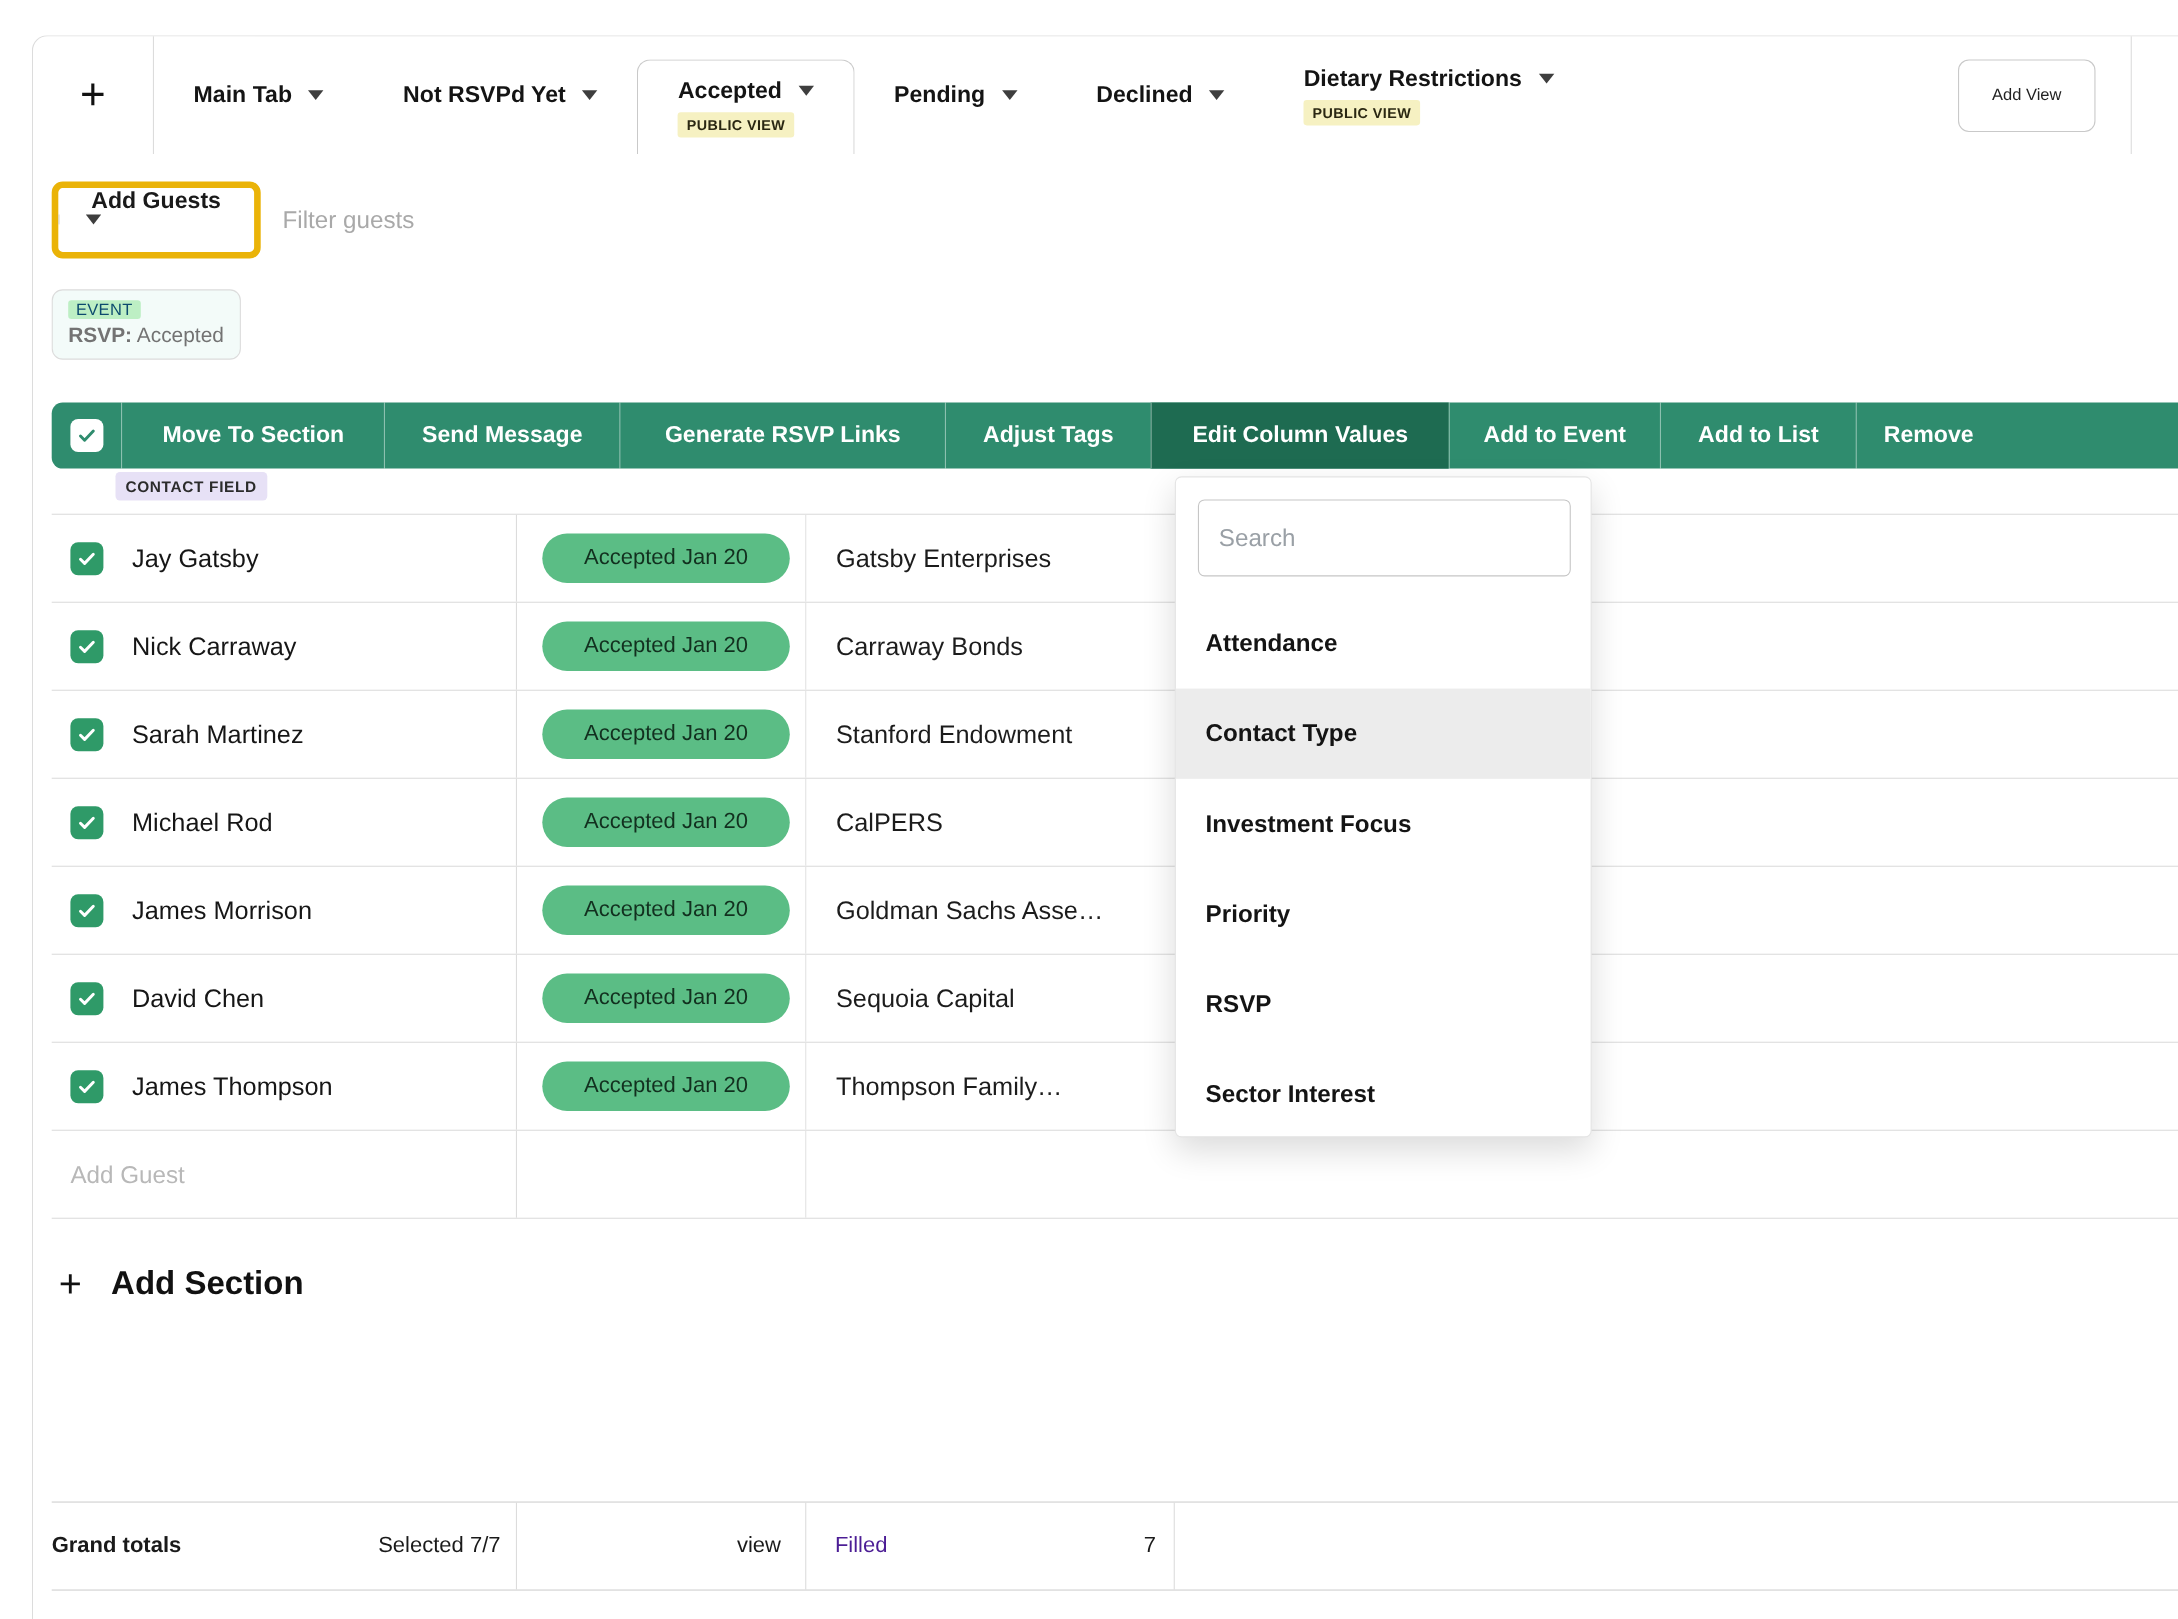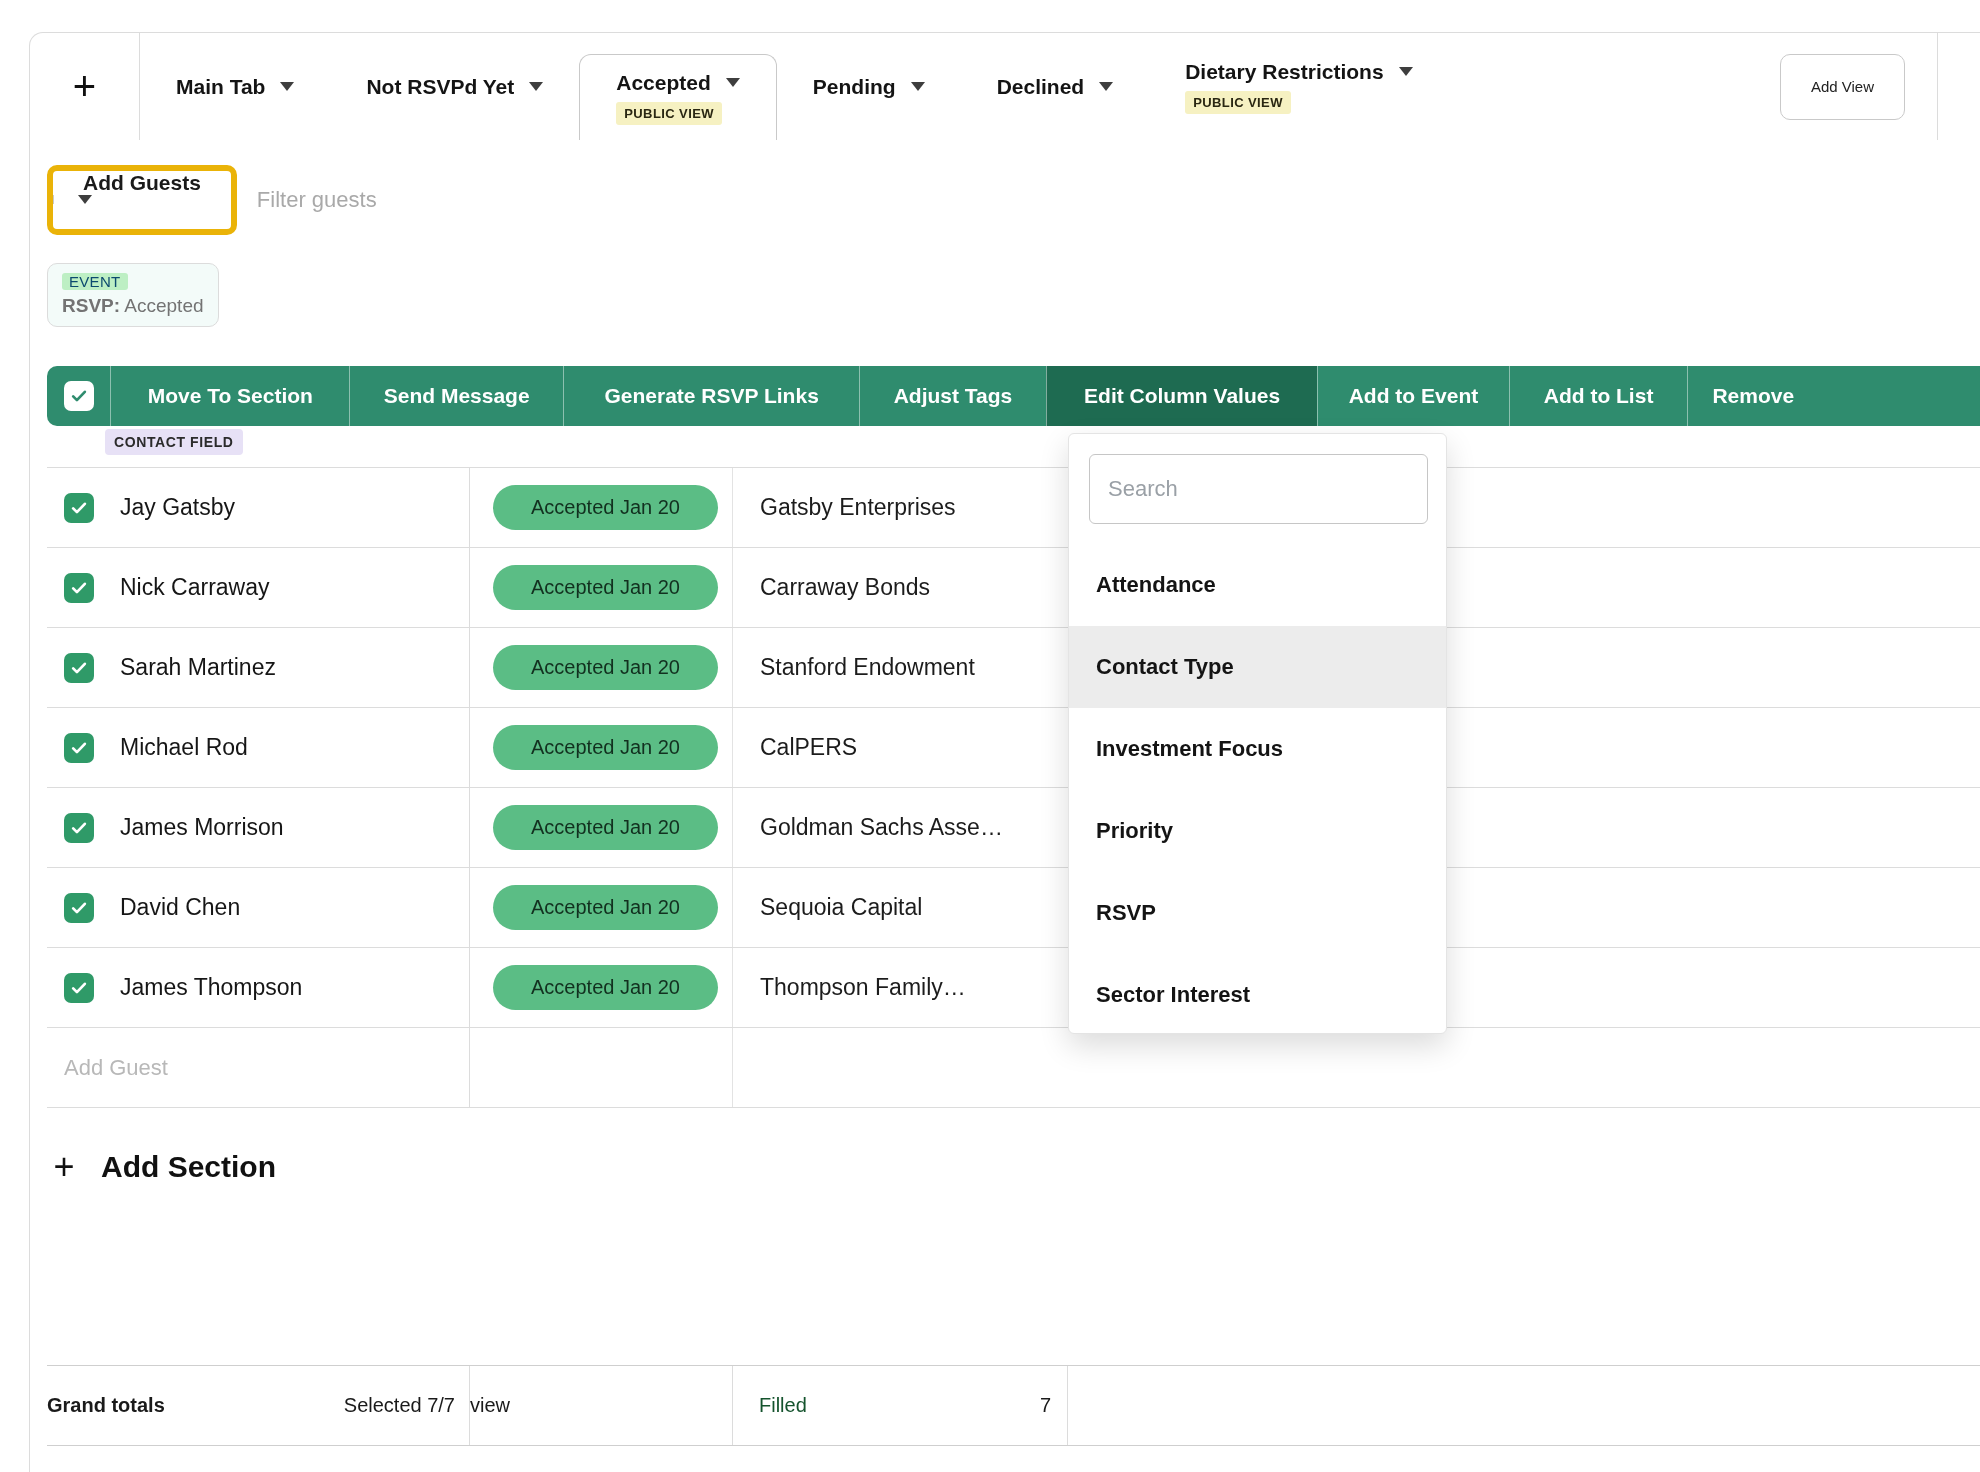--- a/index.html
+++ b/index.html
@@ -90,23 +90,23 @@
              color:#141414; cursor:pointer; }
   .dd-item.highlighted { background:#ECECEC; }
 
   
   .grand-totals { position:absolute; left:17px; right:0; top:1332px; height:81px; border-top:1px solid #cfcfcf;
                   border-bottom:1px solid #cfcfcf; display:flex; align-items:stretch; font-size:20px; z-index:5; background:#fff; }
   .gt-cell { display:flex; align-items:center; }
   .gt-c1 { width:423px; border-right:1px solid #dcdcdc; }
   .gt-label { font-weight:700; }
   .gt-selected { margin-left:auto; padding-right:14px; }
-  .gt-c2 { width:263px; padding-right:22px; border-right:1px solid #dcdcdc; }
+  .gt-c2 { width:263px; justify-content:flex-end; padding-right:22px; border-right:1px solid #dcdcdc; }
   .gt-c3 { width:335px; padding:0 16px 0 26px; border-right:1px solid #dcdcdc; }
-  .gt-filled { color:#14532d; }
+  .gt-filled { color:#4c1d95; }
   .gt-filled-value { margin-left:auto; }
   .gt-c4 { flex:1; }
 </style>
 </head>
 <body>
 
 <div class="app">
 
   <div class="tabstrip">
     <div class="plus-cell">

